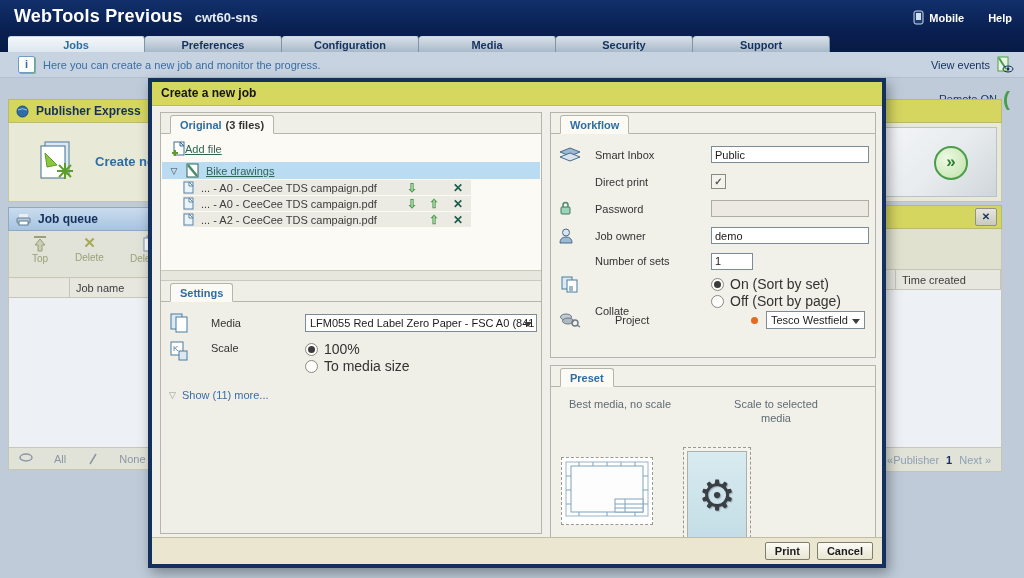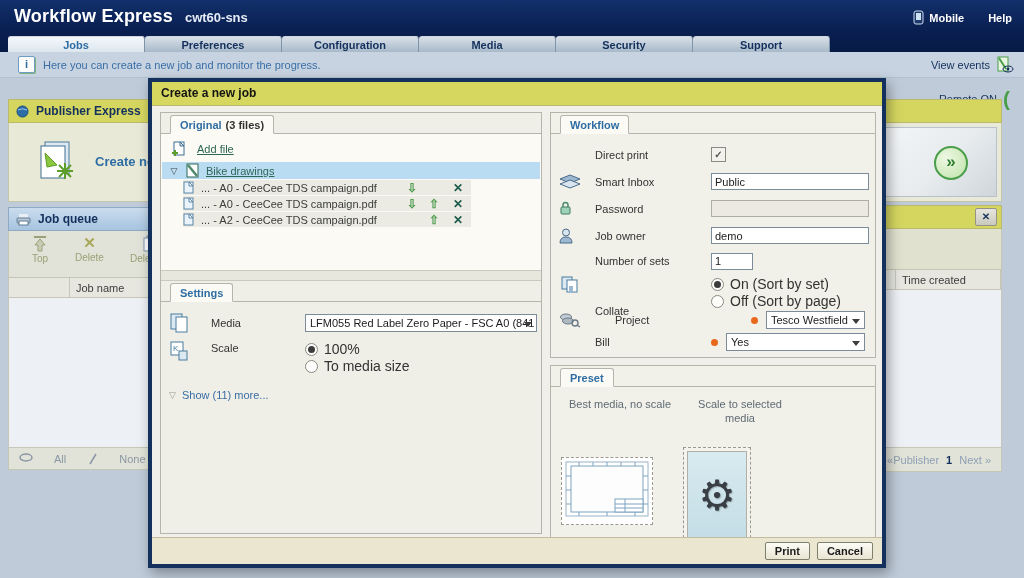--- a/index.html
+++ b/index.html
@@ -83,21 +83,21 @@
     font-family:"Liberation Sans",sans-serif;}
   .leftpane{position:absolute;left:8px;top:6px;width:382px;bottom:4px;border:1px solid #b5b5ac;
     background:#efeee7;display:flex;flex-direction:column;box-sizing:border-box;}
   .rightpane{position:absolute;left:398px;top:6px;width:326px;bottom:4px;display:flex;flex-direction:column;}
   .tstrip{height:20px;border-bottom:1px solid #b5b5ac;position:relative;flex:none;}
   .ttab{position:absolute;left:9px;bottom:-1px;height:17px;padding:0 9px;background:#fbfaf4;
     border:1px solid #b5b5ac;border-bottom:1px solid #fbfaf4;border-radius:3px 3px 0 0;
     font-size:11px;font-weight:bold;color:#2e6da4;display:flex;align-items:center;gap:4px;cursor:default;}
   .ttab .cnt{color:#333;}
   .origwhite{background:#fbfaf4;padding:4px 0 16px 0;flex:none;}
-  .addfile{display:flex;align-items:center;gap:12px;margin:3px 0 6px 10px;cursor:pointer;
+  .addfile{display:flex;align-items:center;gap:0;margin:3px 0 6px 10px;cursor:pointer;
     font-size:11px;color:#2d6655;text-decoration:underline;}
   .folder-row{height:17px;background:#b9dcf3;display:grid;grid-template-columns:24px 20px 1fr;
     align-items:center;margin:0 1px;cursor:pointer;}
   .folder-row .exp{font-size:9px;color:#444;text-align:center;}
   .folder-row .lnk{font-size:11px;color:#2d6655;text-decoration:underline;}
   .file-row{height:15px;background:#ebebe3;display:grid;
     grid-template-columns:18px 1fr 22px 22px 26px;align-items:center;
     margin:1px 1px 1px 22px;width:288px;}
   .file-row .nm{font-size:11px;color:#3c3c3c;white-space:nowrap;overflow:hidden;}
   .ar{font-size:12px;font-weight:bold;text-align:center;cursor:pointer;line-height:14px;}
@@ -126,41 +126,41 @@
   .wrow.tall{height:34px;align-items:flex-start;padding-top:2px;}
   input.txt{width:158px;height:17px;box-sizing:border-box;border:1px solid #7c8b9a;background:#fff;
     font:11px "Liberation Sans",sans-serif;color:#1b1b1b;padding:1px 3px;}
   input.txt.small{width:42px;}
   input.txt:disabled{background:#ebe9e1;border-color:#adada1;}
   .cb{width:13px;height:13px;border:1px solid #8a8a80;background:#f3f2ec;color:#555;
     font-size:10px;font-weight:bold;line-height:13px;text-align:center;cursor:pointer;}
   .ctrl-sel{display:flex;align-items:center;}
   .dot{width:7px;height:7px;border-radius:50%;background:#e8681c;margin-right:8px;flex:none;}
   .ctrl-sel .sel{flex:1;}
-  .caps{display:flex;margin:10px 0 0 6px;}
+  .caps{display:flex;margin:10px 0 0 6px;gap:36px;}
   .cap{font-size:11px;color:#5f6b74;text-align:center;line-height:14px;}
   .cap1{width:118px;margin-left:4px;}
   .cap2{width:86px;margin-left:18px;}
   .thumbrow{display:flex;align-items:flex-start;margin:22px 0 0 10px;gap:30px;}
   .thumb{border:1px dashed #9a9a90;background:#fff;padding:3px;cursor:pointer;}
   .thumb1{margin-top:10px;}
   .thumb2{background:#f4f3ed;}
   .thumb2 .ginner{width:58px;height:86px;border:1px solid #b0b0a6;
     background:linear-gradient(180deg,#d8ebf0,#c4dde6);display:flex;align-items:center;justify-content:center;}
   .gear{font-size:42px;color:#3a3f45;text-shadow:1px 1px 1px #9fb3ba;font-family:"DejaVu Sans",sans-serif;}
   .icn{display:inline-block;line-height:0;}
 </style>
 </head>
 <body>
 
 <div id="screen">
 
   <div class="hdr">
     <div class="brand">
-      <span class="t">Workflow Express</span>
+      <span class="t">WebTools Previous</span>
       <span class="d">cwt60-sns</span>
     </div>
     <div class="hdr-right">
       <span class="hdr-link">
         <span class="icn">
           <svg width="11" height="15">
               <rect x="1" y="1" width="9" height="13" rx="2" fill="#1d3a6e" stroke="#cfd9ea"></rect>
               <rect x="3" y="3" width="5" height="7" fill="#cfe2f2"></rect>
             </svg>
         </span>
@@ -443,33 +443,33 @@
 
       <div class="rightpane">
         <div class="card" id="wfcard">
           <div class="tstrip">
             <div class="ttab">
               <span>Workflow</span>
             </div>
           </div>
           <div class="wfbody">
             <div class="wrow">
-              <span></span>
-              <span class="label">Direct print</span>
-              <span class="cb">✓</span>
-            </div>
-            <div class="wrow">
               <span class="icn">
                 <svg width="22" height="16">
                     <path d="M11 1 L21 5 L11 9 L1 5 Z" fill="#9db9d2" stroke="#4a6a8a"></path>
                     <path d="M11 6 L21 10 L11 14 L1 10 Z" fill="#d8e5ef" stroke="#4a6a8a"></path>
                   </svg>
               </span>
               <span class="label">Smart Inbox</span>
               <input class="txt" value="Public" style="">
+            </div>
+            <div class="wrow">
+              <span></span>
+              <span class="label">Direct print</span>
+              <span class="cb">✓</span>
             </div>
             <div class="wrow">
               <span class="icn">
                 <svg width="13" height="15">
                     <path d="M4 6 V4 a2.5 2.5 0 0 1 5 0 V6" fill="none" stroke="#4d8a6b" stroke-width="1.5"></path>
                     <rect x="2" y="6" width="9" height="7" rx="1" fill="#9fd3b7" stroke="#3f7a5c"></rect>
                   </svg>
               </span>
               <span class="label">Password</span>
               <input class="txt" disabled="" value="" style="">
@@ -516,30 +516,20 @@
                     <ellipse cx="9" cy="9" rx="5.5" ry="3" fill="#aeb9c2" stroke="#6a7a88"></ellipse>
                     <circle cx="16" cy="11" r="3" fill="none" stroke="#6a7a88" stroke-width="1.4"></circle>
                     <line x1="18" y1="13" x2="21" y2="15" stroke="#6a7a88" stroke-width="1.4"></line>
                   </svg>
               </span>
               <span class="label">Project</span>
               <div class="ctrl-sel">
                 <span class="dot"></span>
                 <div class="sel">
                     <span>Tesco Westfield</span>
-                  </div>
-              </div>
-            </div>
-            <div class="wrow" style="height:22px;">
-              <span></span>
-              <span class="label">Bill</span>
-              <div class="ctrl-sel">
-                <span class="dot"></span>
-                <div class="sel">
-                    <span>Yes</span>
                   </div>
               </div>
             </div>
           </div>
         </div>
 
         <div class="card" id="prcard">
           <div class="tstrip">
             <div class="ttab">
               <span>Preset</span>

